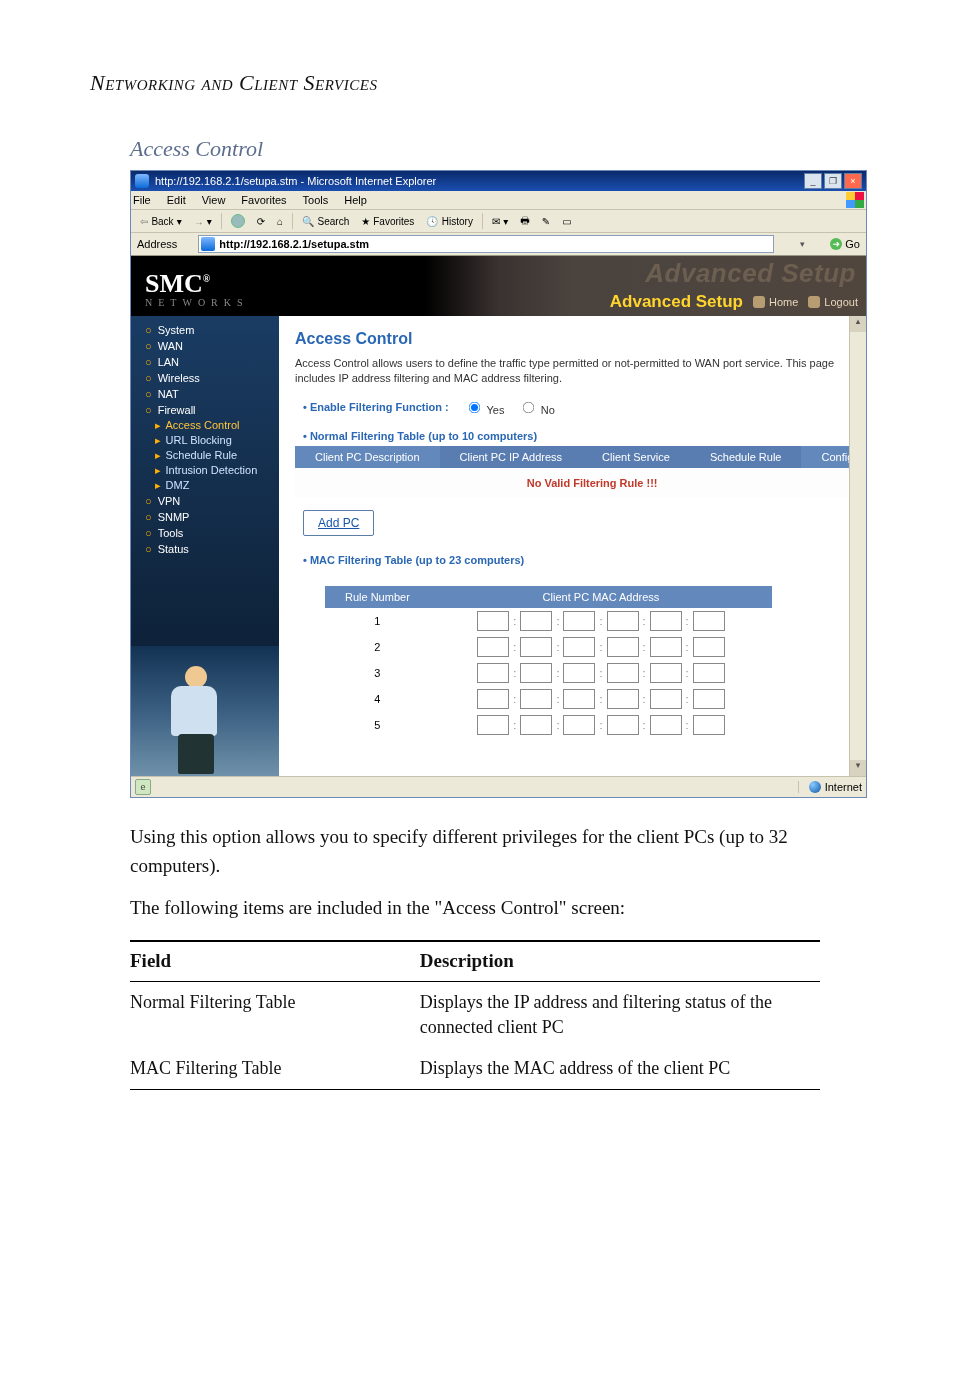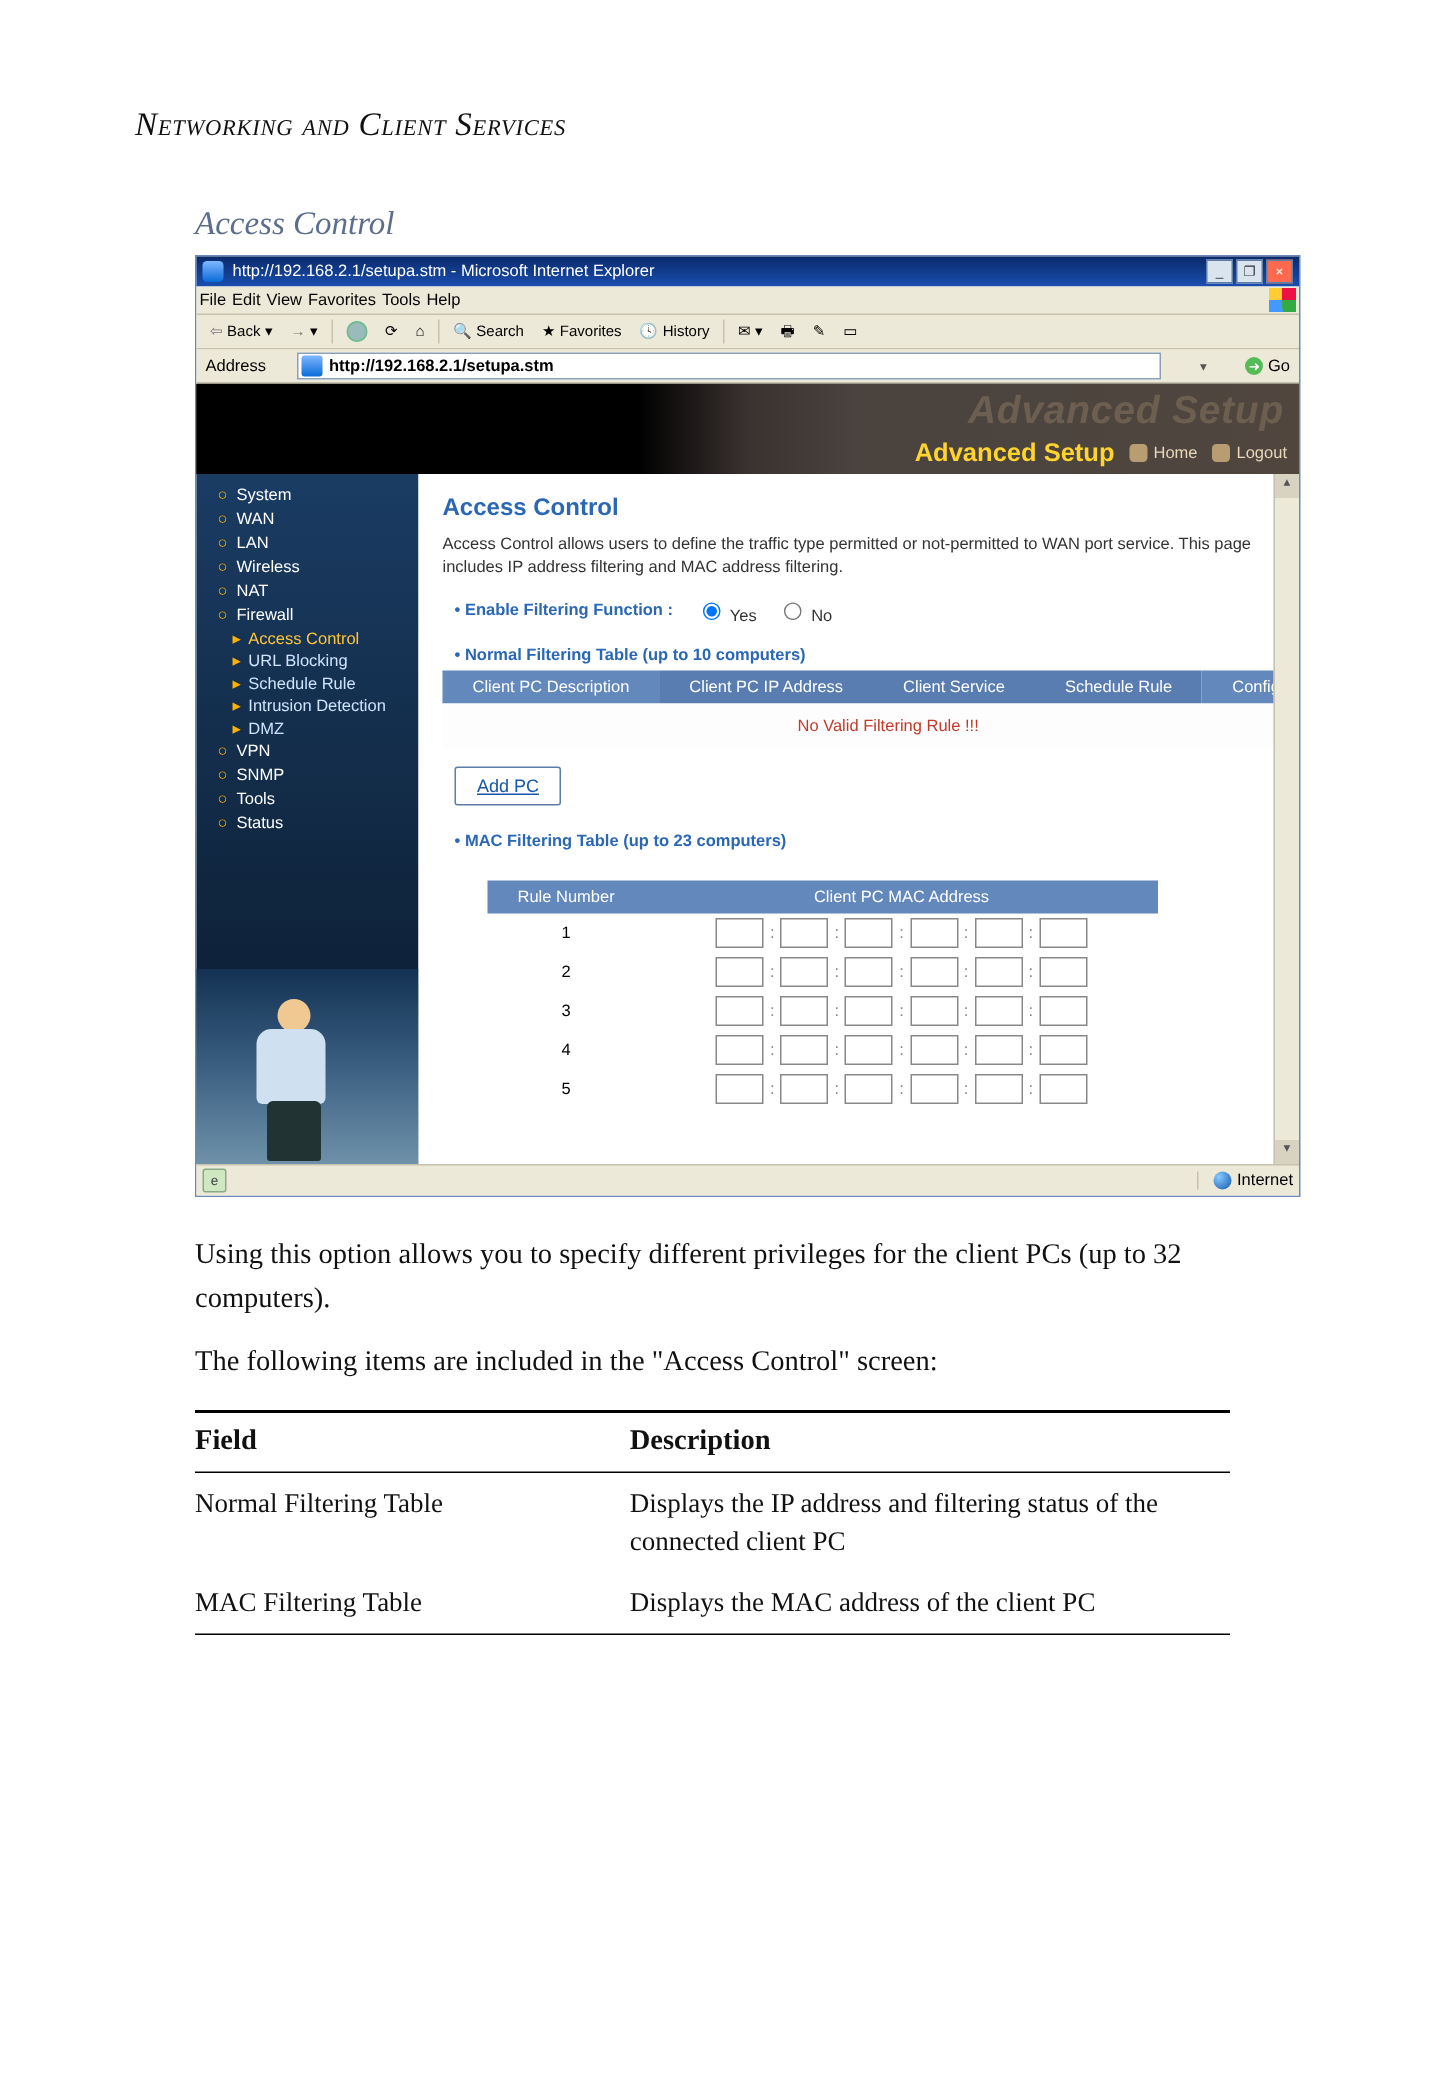--- a/index.html
+++ b/index.html
@@ -52,21 +52,21 @@
   .winbtn {
     width: 16px; height: 14px; margin-left: 2px;
     background: #d9e4ef; border: 1px solid #5f7fa8;
     display: flex; align-items: center; justify-content: center;
     font-size: 9px; line-height: 1; color: #333;
   }
   .winbtn.close { background: #ff6a4f; color: #fff; }
   .menubar {
     height: 18px; display: flex; align-items: center;
     background: #ece9d8; border-bottom: 1px solid #c7c2ad;
-    padding-left: 2px; gap: 4px;
+    padding-left: 2px; gap: 16px;
   }
   .menu-item { font-size: 11px; }
   .ms-logo { margin-left: auto; width: 18px; height: 16px; margin-right: 2px;
     background: conic-gradient(#e14 0 90deg, #3a4 0 180deg, #49f 0 270deg, #fc3 0 360deg);
   }
   .ietoolbar {
     height: 22px; display: flex; align-items: center; gap: 6px;
     background: #ece9d8; border-bottom: 1px solid #c7c2ad; padding: 0 6px;
   }
   .tbtn { display: flex; align-items: center; gap: 3px; font-size: 10px; padding: 1px 3px; }
@@ -149,21 +149,21 @@
   .bullet-row .b { color:#2a67b4; }
   .bullet-row .opts { font-weight:normal; color:#333; }
   .bullet-row input[type=radio]{ transform: scale(.9); }
   .tbl { width: 100%; border-collapse: collapse; margin-top: 4px; }
   .tbl th {
     height: 22px; font-weight: normal; color: #fff; font-size: 11px;
     background: #6388bc; padding: 0 20px; white-space: nowrap;
   }
   .tbl th.mid { background:#597db1; }
   .tbl td { text-align: center; font-size: 11px; padding: 4px 0; }
-  .novalid { color: #c1392b; background:#fdfdfd; height:22px; }
+  .novalid { color: #c1392b; background:#fdfdfd; height:22px;font-weight:bold; }
   .addpc-btn {
     display:inline-block; margin: 12px 0 8px 8px;
     border: 1px solid #5b7da7; background: #fff; color: #1756a8;
     padding: 5px 14px; font-size: 12px; border-radius: 2px; text-decoration: underline;
   }
   .mac-tbl td { padding: 3px 0; }
   .mac-tbl input.oct {
     width: 26px; height: 16px; border: 1px solid #888; font-size: 11px; text-align:center;
   }
   .mac-tbl .colon { padding: 0 4px; color: #888; font-size: 11px; }
@@ -280,20 +280,24 @@
         <span class="addr-text">http://192.168.2.1/setupa.stm</span>
       </div>
       <span class="addr-drop">▾</span>
       <div class="gobtn">
         <span class="go-arrow">➜</span>
         <span>Go</span>
       </div>
     </div>
 
     <div class="site-banner">
+      <div class="smc-block">
+        <div class="smc-logo"><span>SMC</span><span class="reg">®</span></div>
+        <div class="smc-net">Networks</div>
+      </div>
       <div class="adv-ghost">Advanced Setup</div>
       <div class="adv-bar">
         <span class="adv-label">Advanced Setup</span>
         <span class="adv-btn">
             <span class="adv-ic"></span>
             <span>Home</span>
           </span>
         <span class="adv-btn">
             <span class="adv-ic"></span>
             <span>Logout</span>

